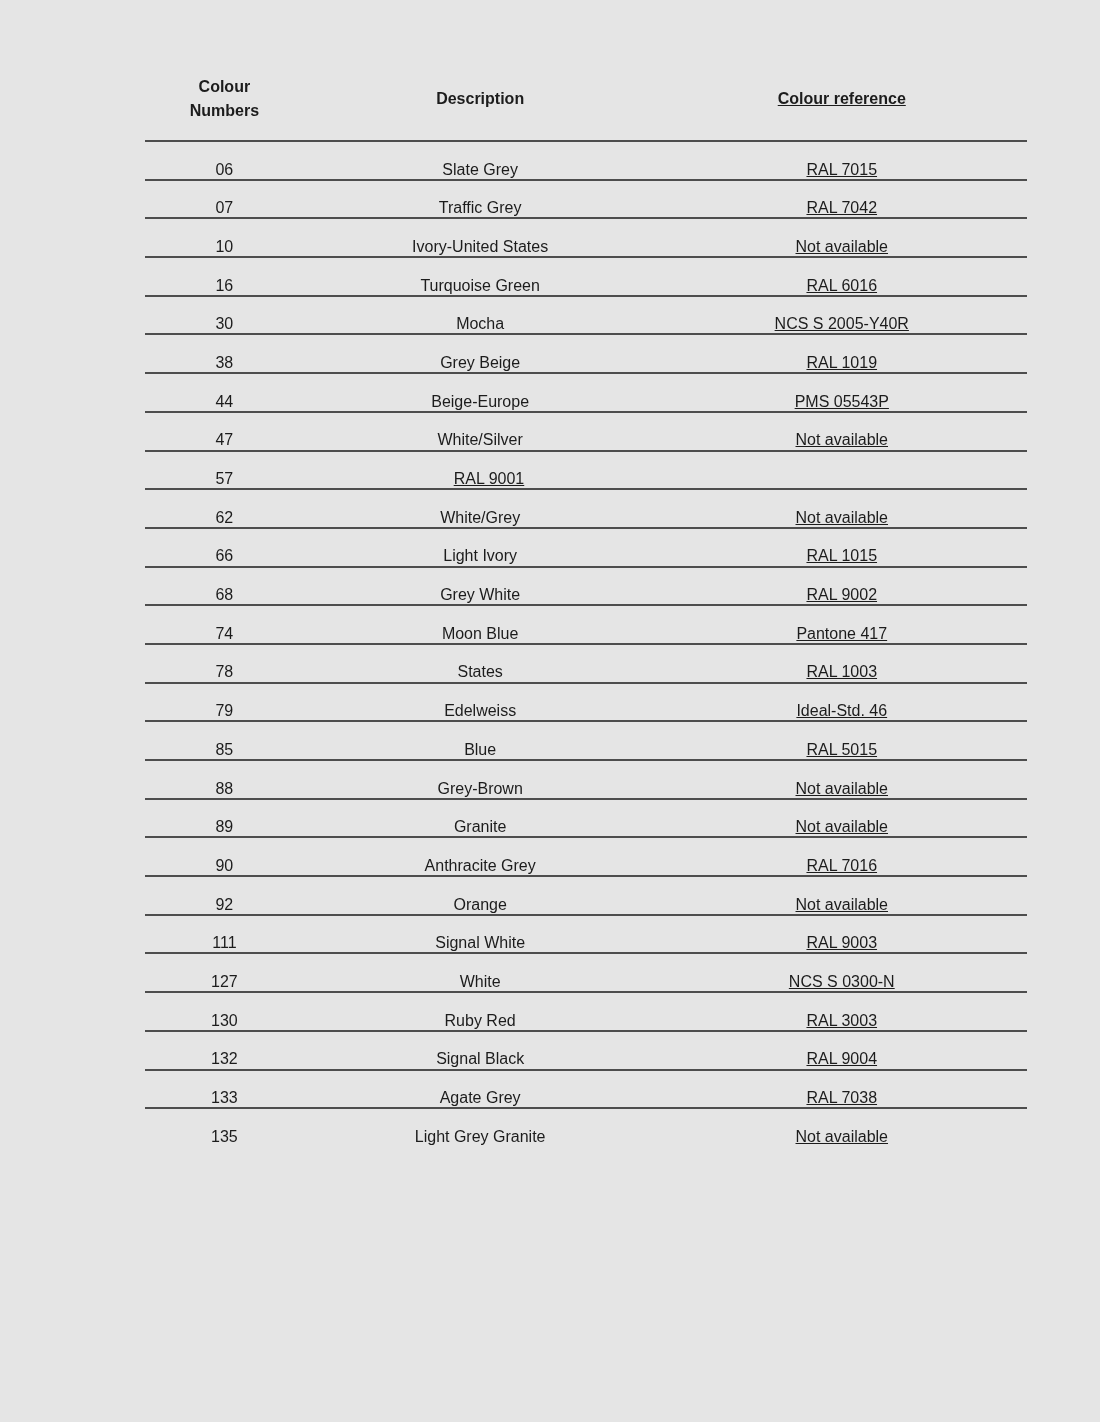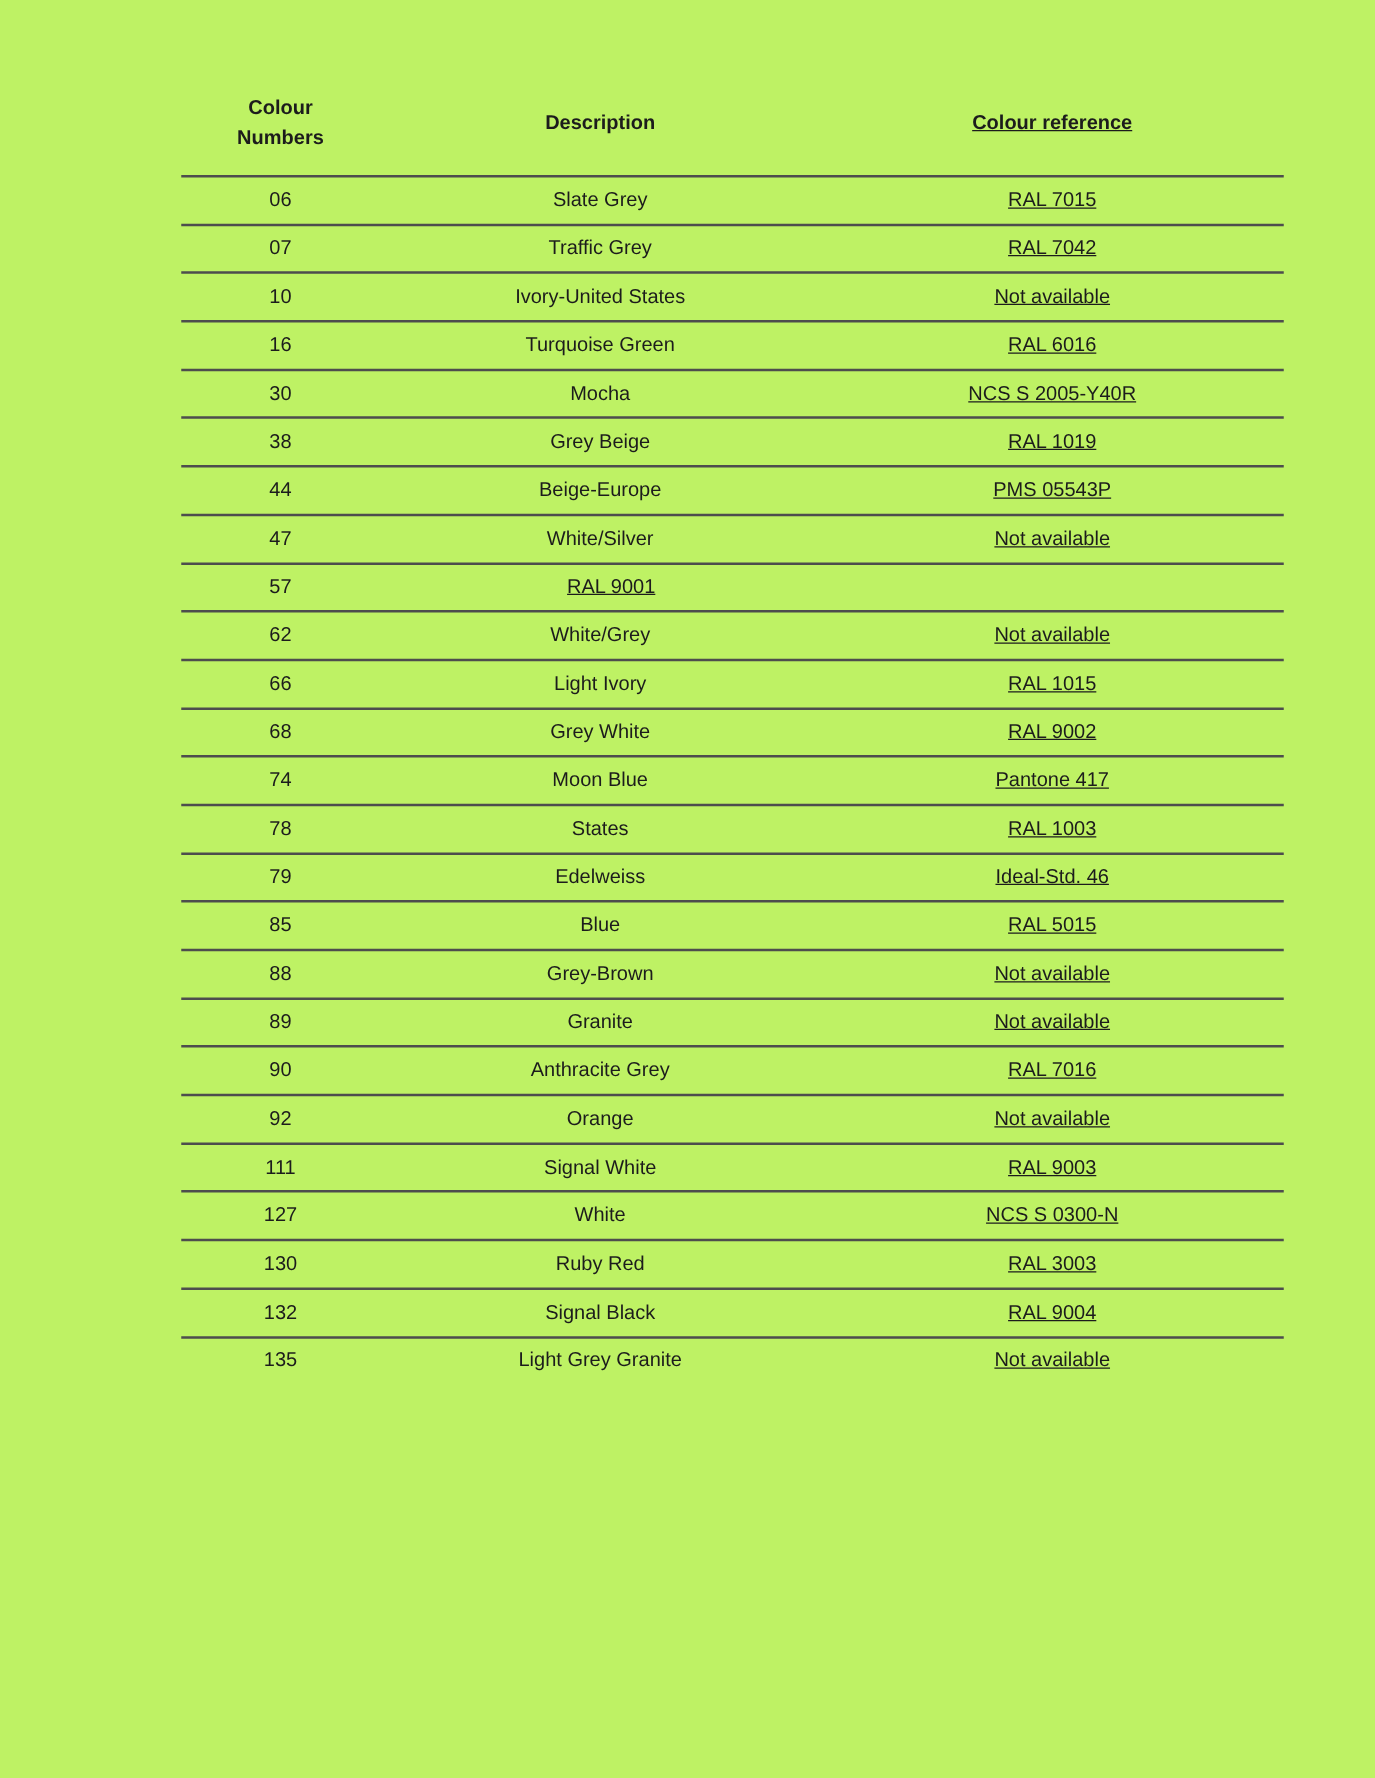--- a/index.html
+++ b/index.html
@@ -7,37 +7,37 @@
     width: 1100px;
     height: 1422px;
     background: #ffffff;
     font-family: "Liberation Sans", sans-serif;
     color: #1c1c1c;
   }
   .page {
     position: relative;
     width: 1100px;
     height: 1422px;
-    background: #bef264;
+    background: #e5e5e5;
     overflow: hidden;
   }
   .colour-table {
     position: absolute;
     left: 145px;
     top: 57px;
     width: 882px;
   }
   .thead {
     display: flex;
     align-items: center;
     height: 83px;
   }
   .trow {
     display: flex;
-    align-items: center;
+    align-items: flex-end;
     height: 38.7px;
     border-top: 2px solid #4d4d4d;
   }
   .cell {
     text-align: center;
     font-size: 16px;
     line-height: 1.2;
   }
   .c0 { width: 18%; }
   .c1 { width: 40%; }
@@ -184,20 +184,25 @@
           <div class="cell c0">130</div>
           <div class="cell c1">Ruby Red</div>
           <div class="cell c2">RAL 3003</div>
         </div>
         <div class="trow">
           <div class="cell c0">132</div>
           <div class="cell c1">Signal Black</div>
           <div class="cell c2">RAL 9004</div>
         </div>
         <div class="trow">
+          <div class="cell c0">133</div>
+          <div class="cell c1">Agate Grey</div>
+          <div class="cell c2">RAL 7038</div>
+        </div>
+        <div class="trow">
           <div class="cell c0">135</div>
           <div class="cell c1">Light Grey Granite</div>
           <div class="cell c2">Not available</div>
         </div>
       </div>
 
   </div>
 </div>
 
 </body></html>

